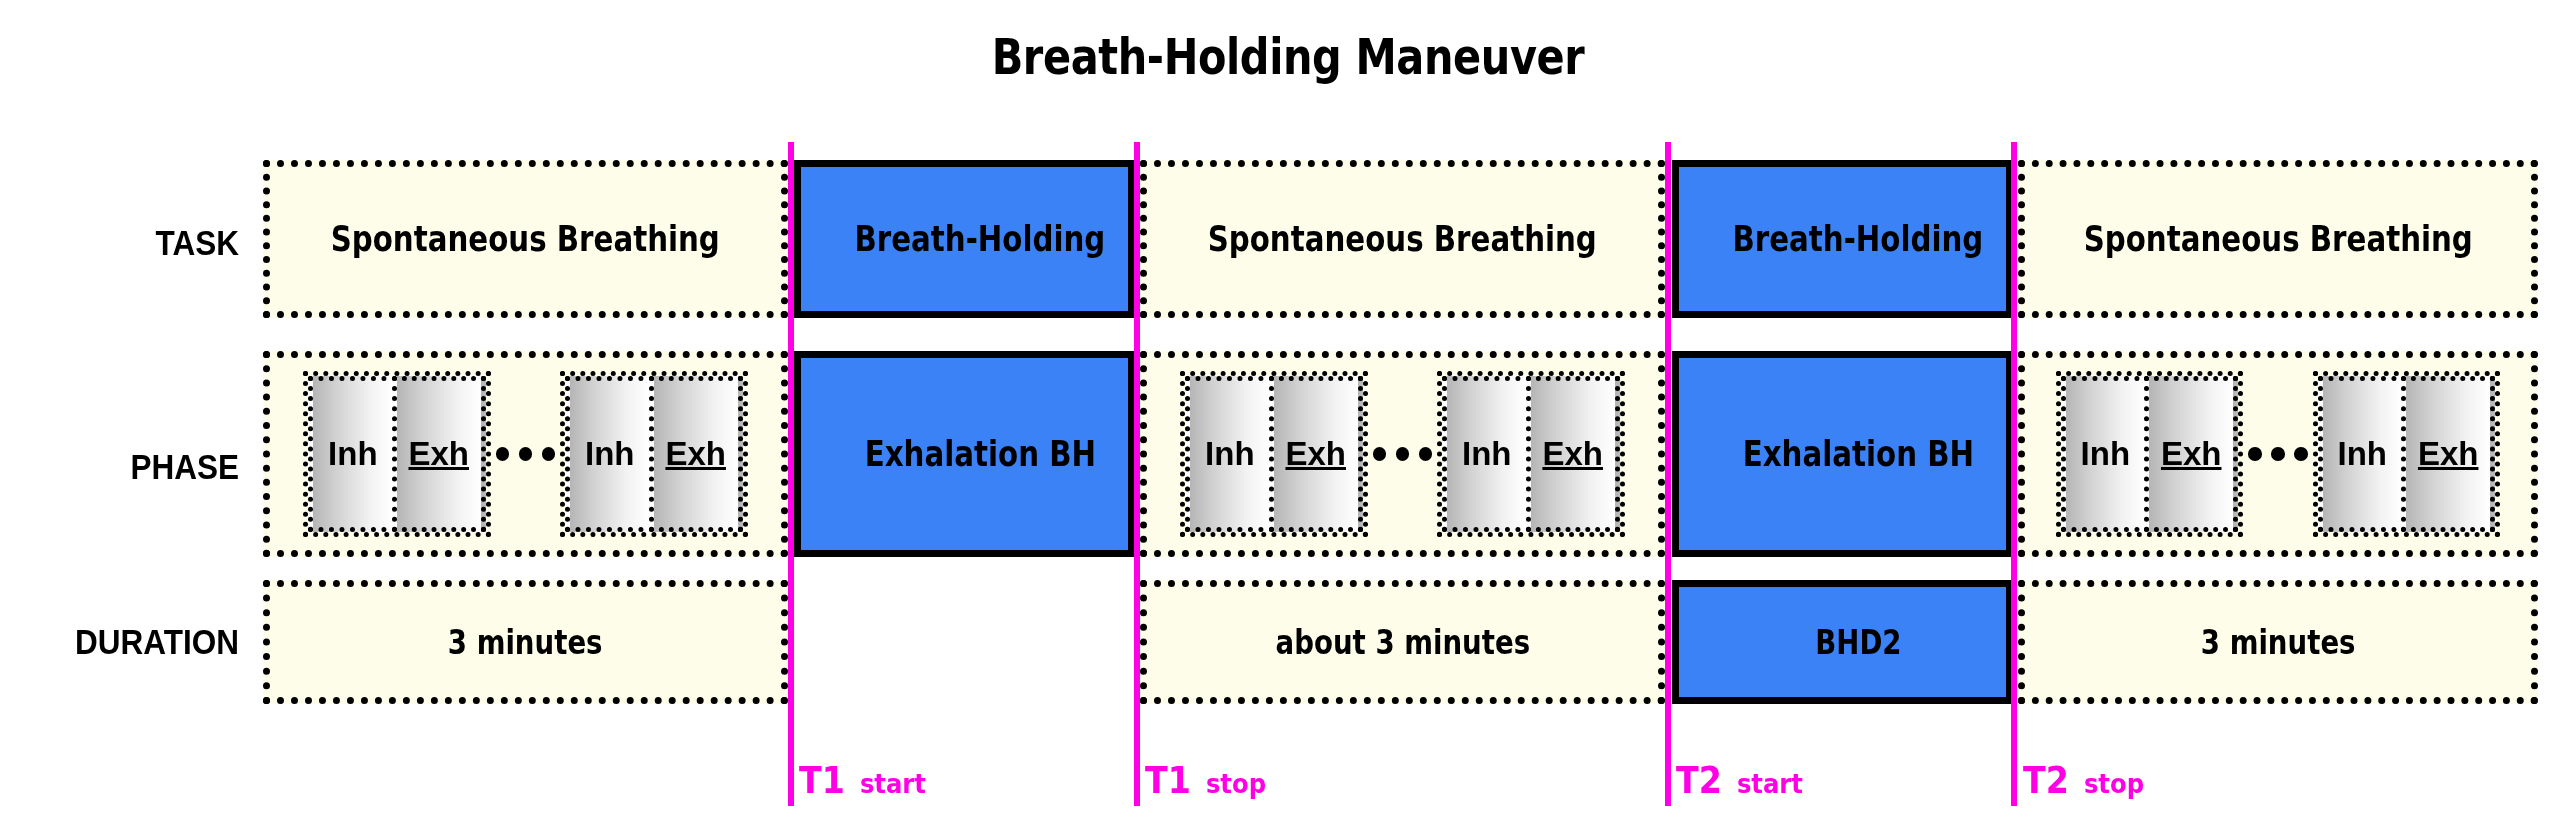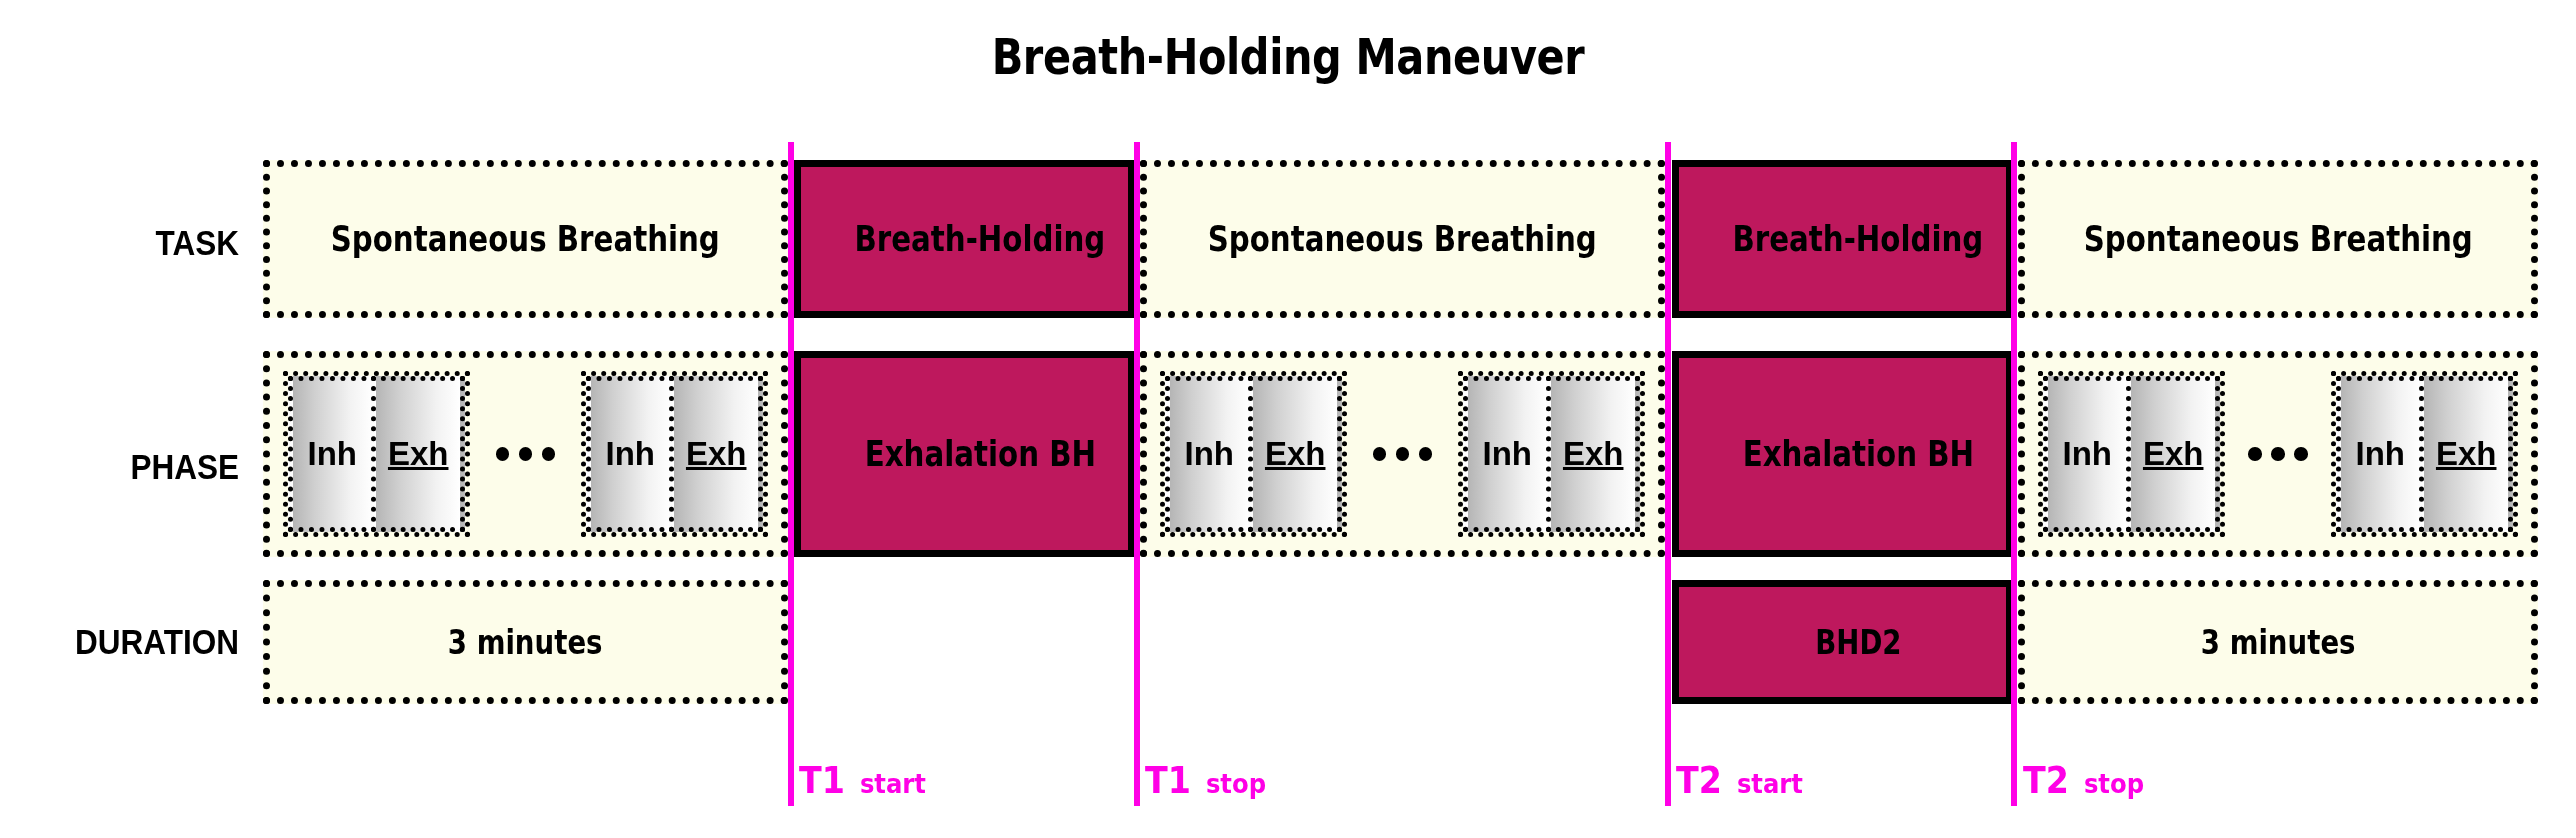--- a/index.html
+++ b/index.html
@@ -46,41 +46,41 @@
   .cell{
     position:absolute;
     box-sizing:border-box;
     display:flex;align-items:center;justify-content:center;
   }
   .cell-sb{
     background:#fdfdea;
     border:7.2px dotted #000;
   }
   .cell-bh{
-    background:#be185d;
+    background:#3b82f6;
     border:7.2px solid #000;
     padding-left:31px;
   }
   .celltext{
     font-family:"DejaVu Sans Condensed","Liberation Sans Narrow","Liberation Sans",sans-serif;
     font-weight:bold;
     font-size:35px;
     color:#000;
     white-space:nowrap;
     transform:scaleX(.93);
   }
   .celltext-small{font-size:33px;}
 
   
   .phase-inner{
     position:absolute;
     box-sizing:border-box;
     display:flex;
     align-items:stretch;
-    justify-content:space-between;
+    justify-content:center;
   }
   .ie-group{
     box-sizing:border-box;
     border:5.6px dotted #000;
     display:flex;
     align-items:stretch;
     background:transparent;
   }
   .ie-box{
     box-sizing:border-box;
@@ -205,20 +205,23 @@
       <div class="ie-group">
         <div class="ie-box" style="width:89px;">Inh</div>
         <div class="ie-box" style="width:94px;">Exh</div>
       </div>
     </div>
   </div>
 
   <div class="cell cell-sb" style="left:263px;top:580px;width:525px;height:124px;">
     <span class="celltext celltext-small">3 minutes</span>
   </div>
+  <div class="cell cell-sb" style="left:1140px;top:580px;width:525px;height:124px;">
+    <span class="celltext celltext-small">about 3 minutes</span>
+  </div>
   <div class="cell cell-bh" style="left:1672px;top:580px;width:341px;height:124px;">
     <span class="celltext celltext-small">BHD2</span>
   </div>
   <div class="cell cell-sb" style="left:2018px;top:580px;width:520px;height:124px;">
     <span class="celltext celltext-small">3 minutes</span>
   </div>
 
   <div class="vline" style="left:788px;top:142px;height:664px;"></div>
   <div class="vline" style="left:1134px;top:142px;height:664px;"></div>
   <div class="vline" style="left:1665px;top:142px;height:664px;"></div>

